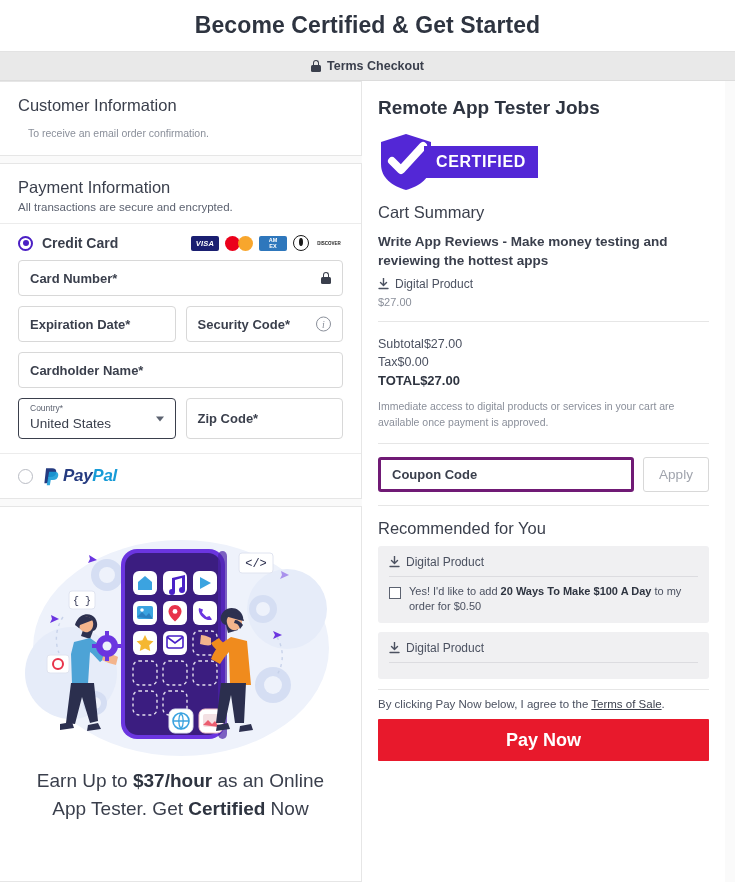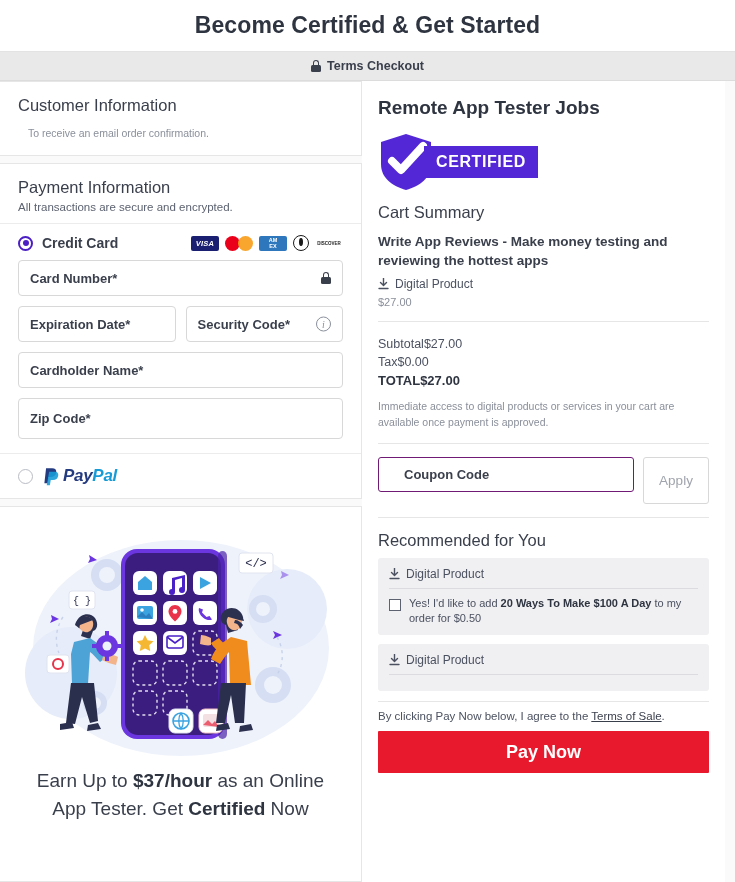--- a/index.html
+++ b/index.html
@@ -144,26 +144,26 @@
   .item-price { font-size:11px; color:#8a8f9a; margin-top:5px; }
 
   .hr { height:1px; background:#e6e6e6; margin:13px 0; }
 
   .tot-row { display:flex; font-size:12.5px; color:#4b5160; padding:2px 0; }
   .tot-row.grand { font-weight:bold; color:#2e3440; font-size:13px; }
   .tot-note { font-size:10.5px; color:#8a8f9a; line-height:16px; margin-top:8px; }
 
   .coupon-row { display:flex; gap:9px; margin-top:4px; }
   .coupon-input {
-    flex:1; height:35px; border:1px solid #701a75; border-radius:3px;
-    display:flex; align-items:center; padding:0 25px;
+    flex:1; height:35px; border:3px solid #701a75; border-radius:3px;
+    display:flex; align-items:center; padding:0 11px;
     font-size:13px; font-weight:bold; color:#3a3f4c;
   }
   .apply-btn {
-    width:66px; height:47px; border:1px solid #d8d8d8; border-radius:3px;
+    width:66px; height:35px; border:1px solid #d8d8d8; border-radius:3px;
     background:#fff; color:#a0a4ad; font-size:13.5px;
     display:flex; align-items:center; justify-content:center; cursor:pointer;
   }
 
   .rec-box { background:#f0f0f2; border-radius:3px; padding:9px 11px; margin-bottom:9px; }
   .rec-divider { height:1px; background:#dcdce0; margin:7px 0; }
   .rec-check { display:flex; align-items:flex-start; gap:8px; }
   .checkbox { width:12px; height:12px; border:1.4px solid #5c6270; background:#fff; flex:none; margin-top:3px; }
   .rec-text { font-size:11px; color:#4b5160; line-height:15px; }
   .rec-text b { color:#2e3440; }
@@ -250,20 +250,25 @@
               <span class="ph">Security Code*</span>
               <span class="info-icon">i</span>
             </div>
           </div>
 
           <div class="field">
             <span class="ph">Cardholder Name*</span>
           </div>
 
           <div class="row2">
+            <div class="select-field">
+              <span class="mini">Country*</span>
+              <span class="val">United States</span>
+              <span class="caret"></span>
+            </div>
             <div class="field zip-field">
               <span class="ph">Zip Code*</span>
             </div>
           </div>
         </div>
 
         <div class="paypal-row">
           <span class="radio off"></span>
           <span class="pp-logo">
             <svg class="pp-mark" viewBox="0 0 24 28">

